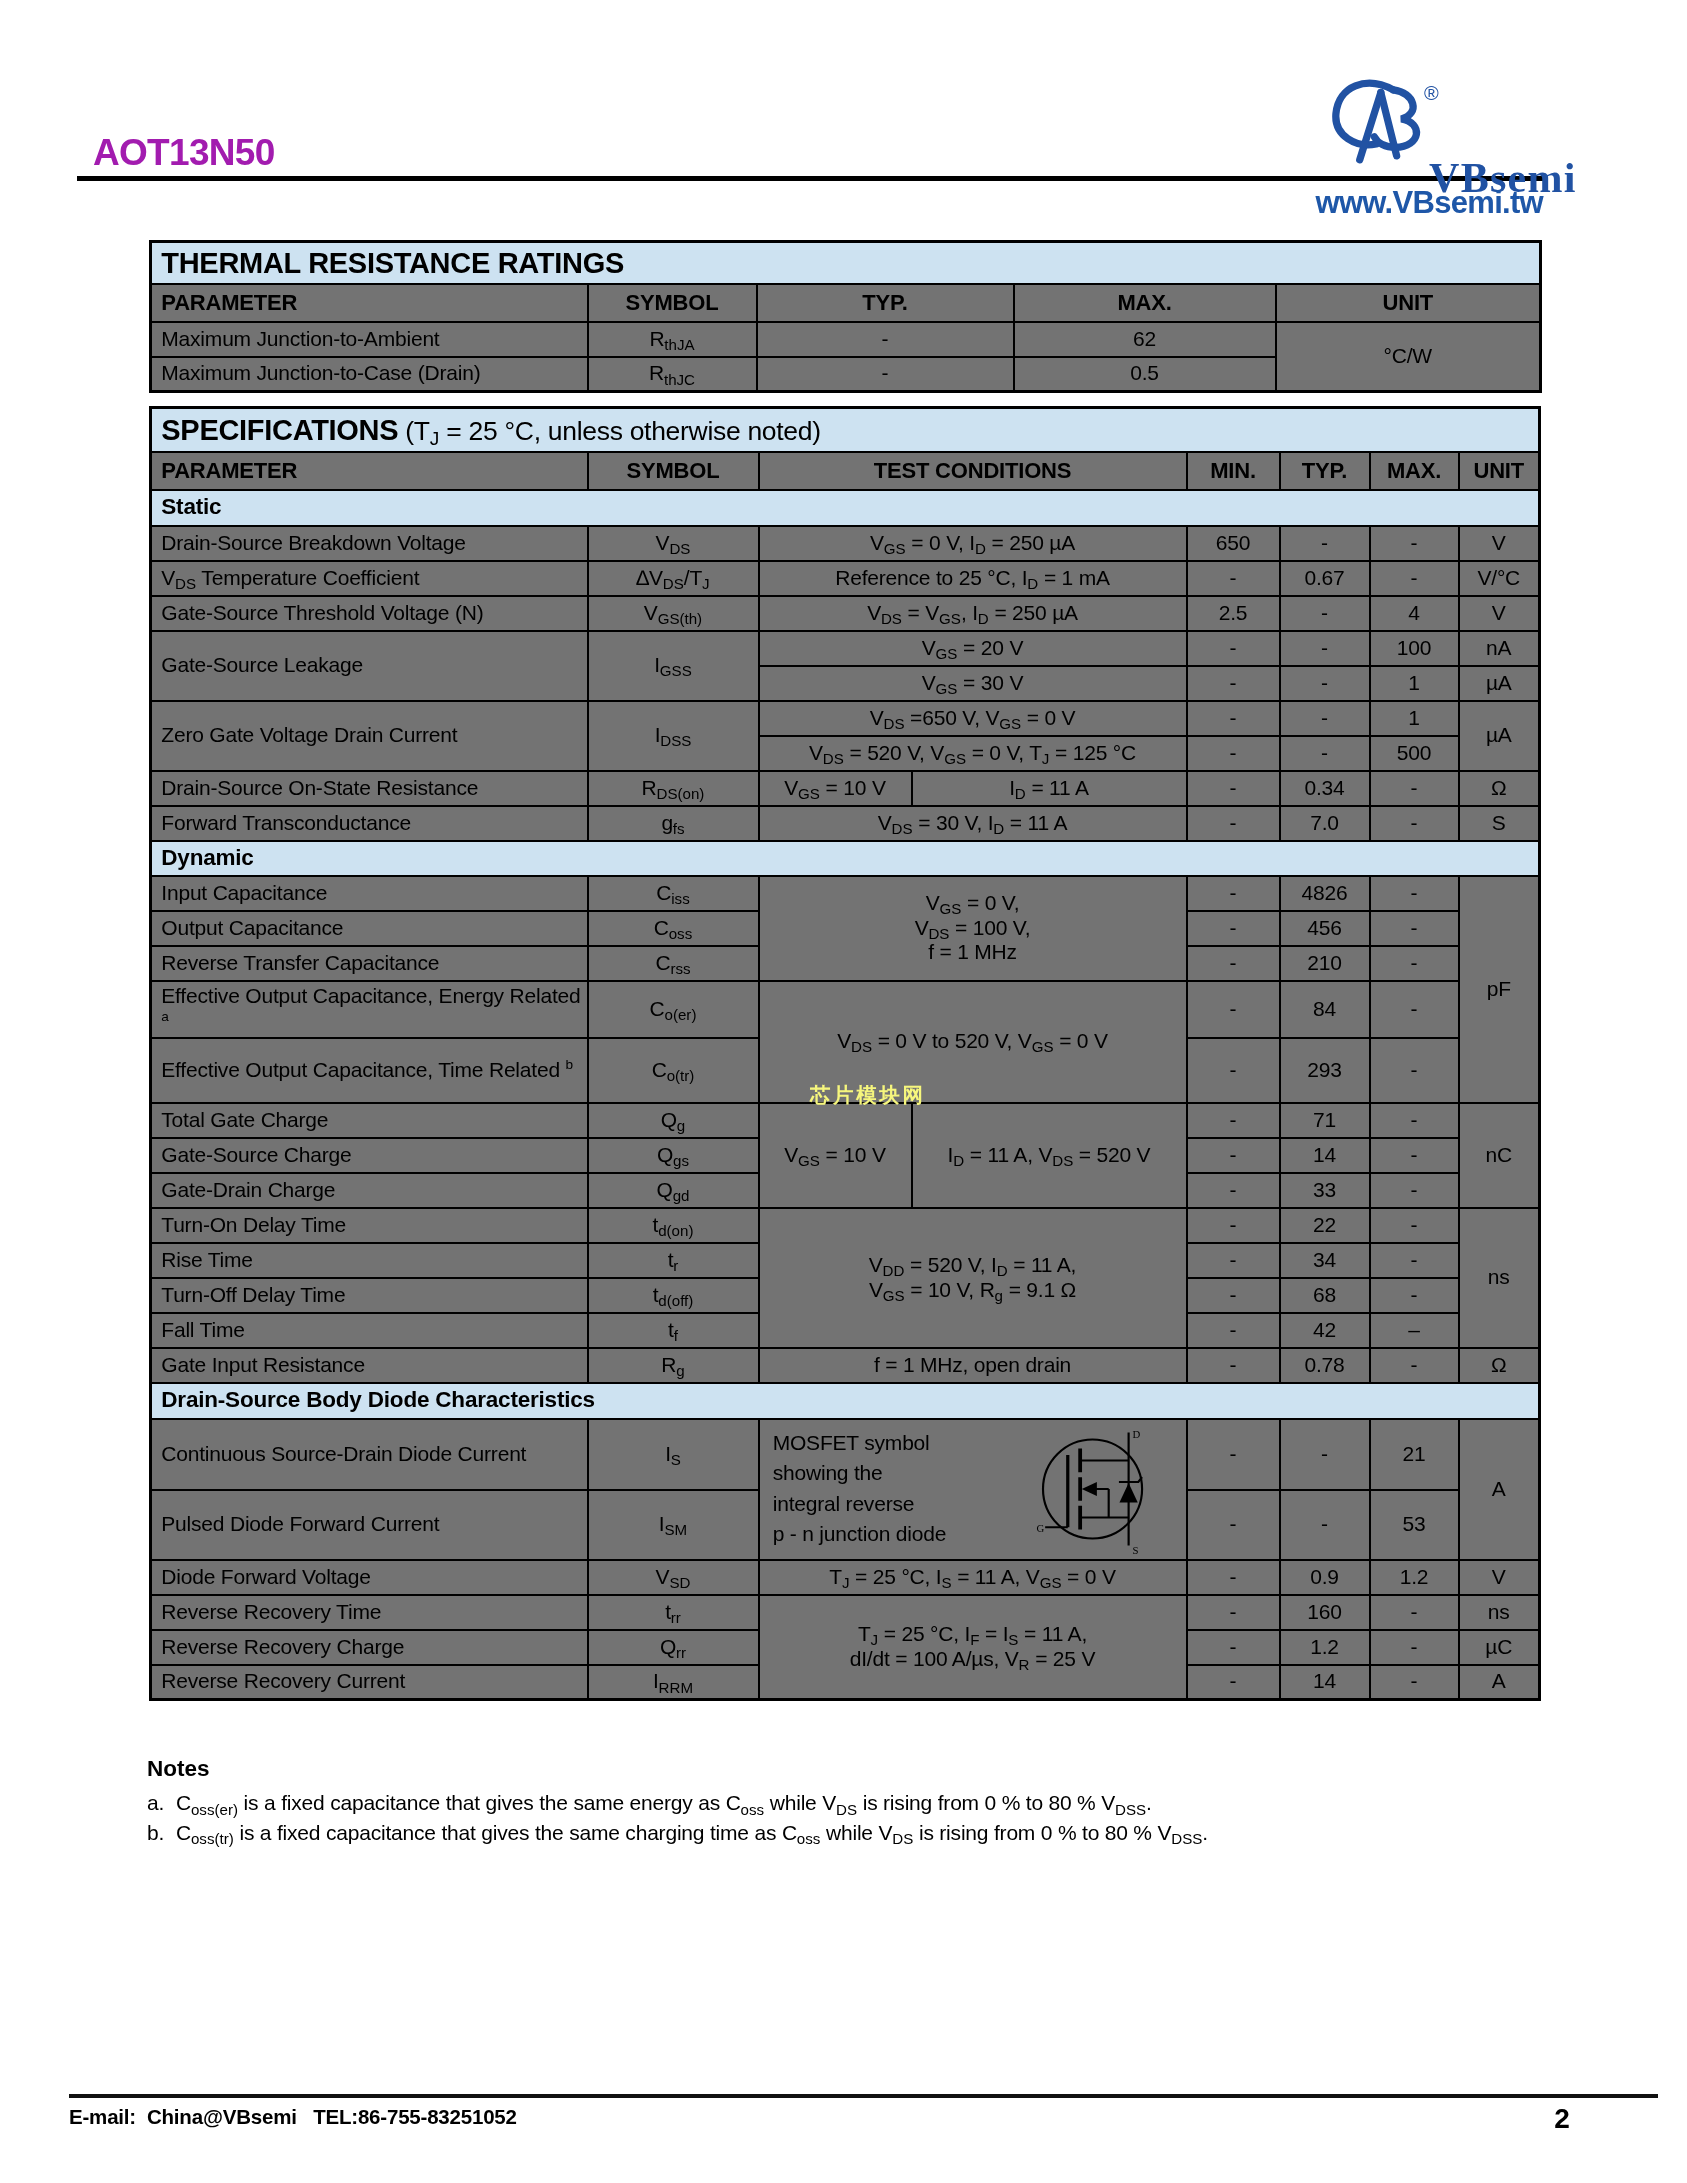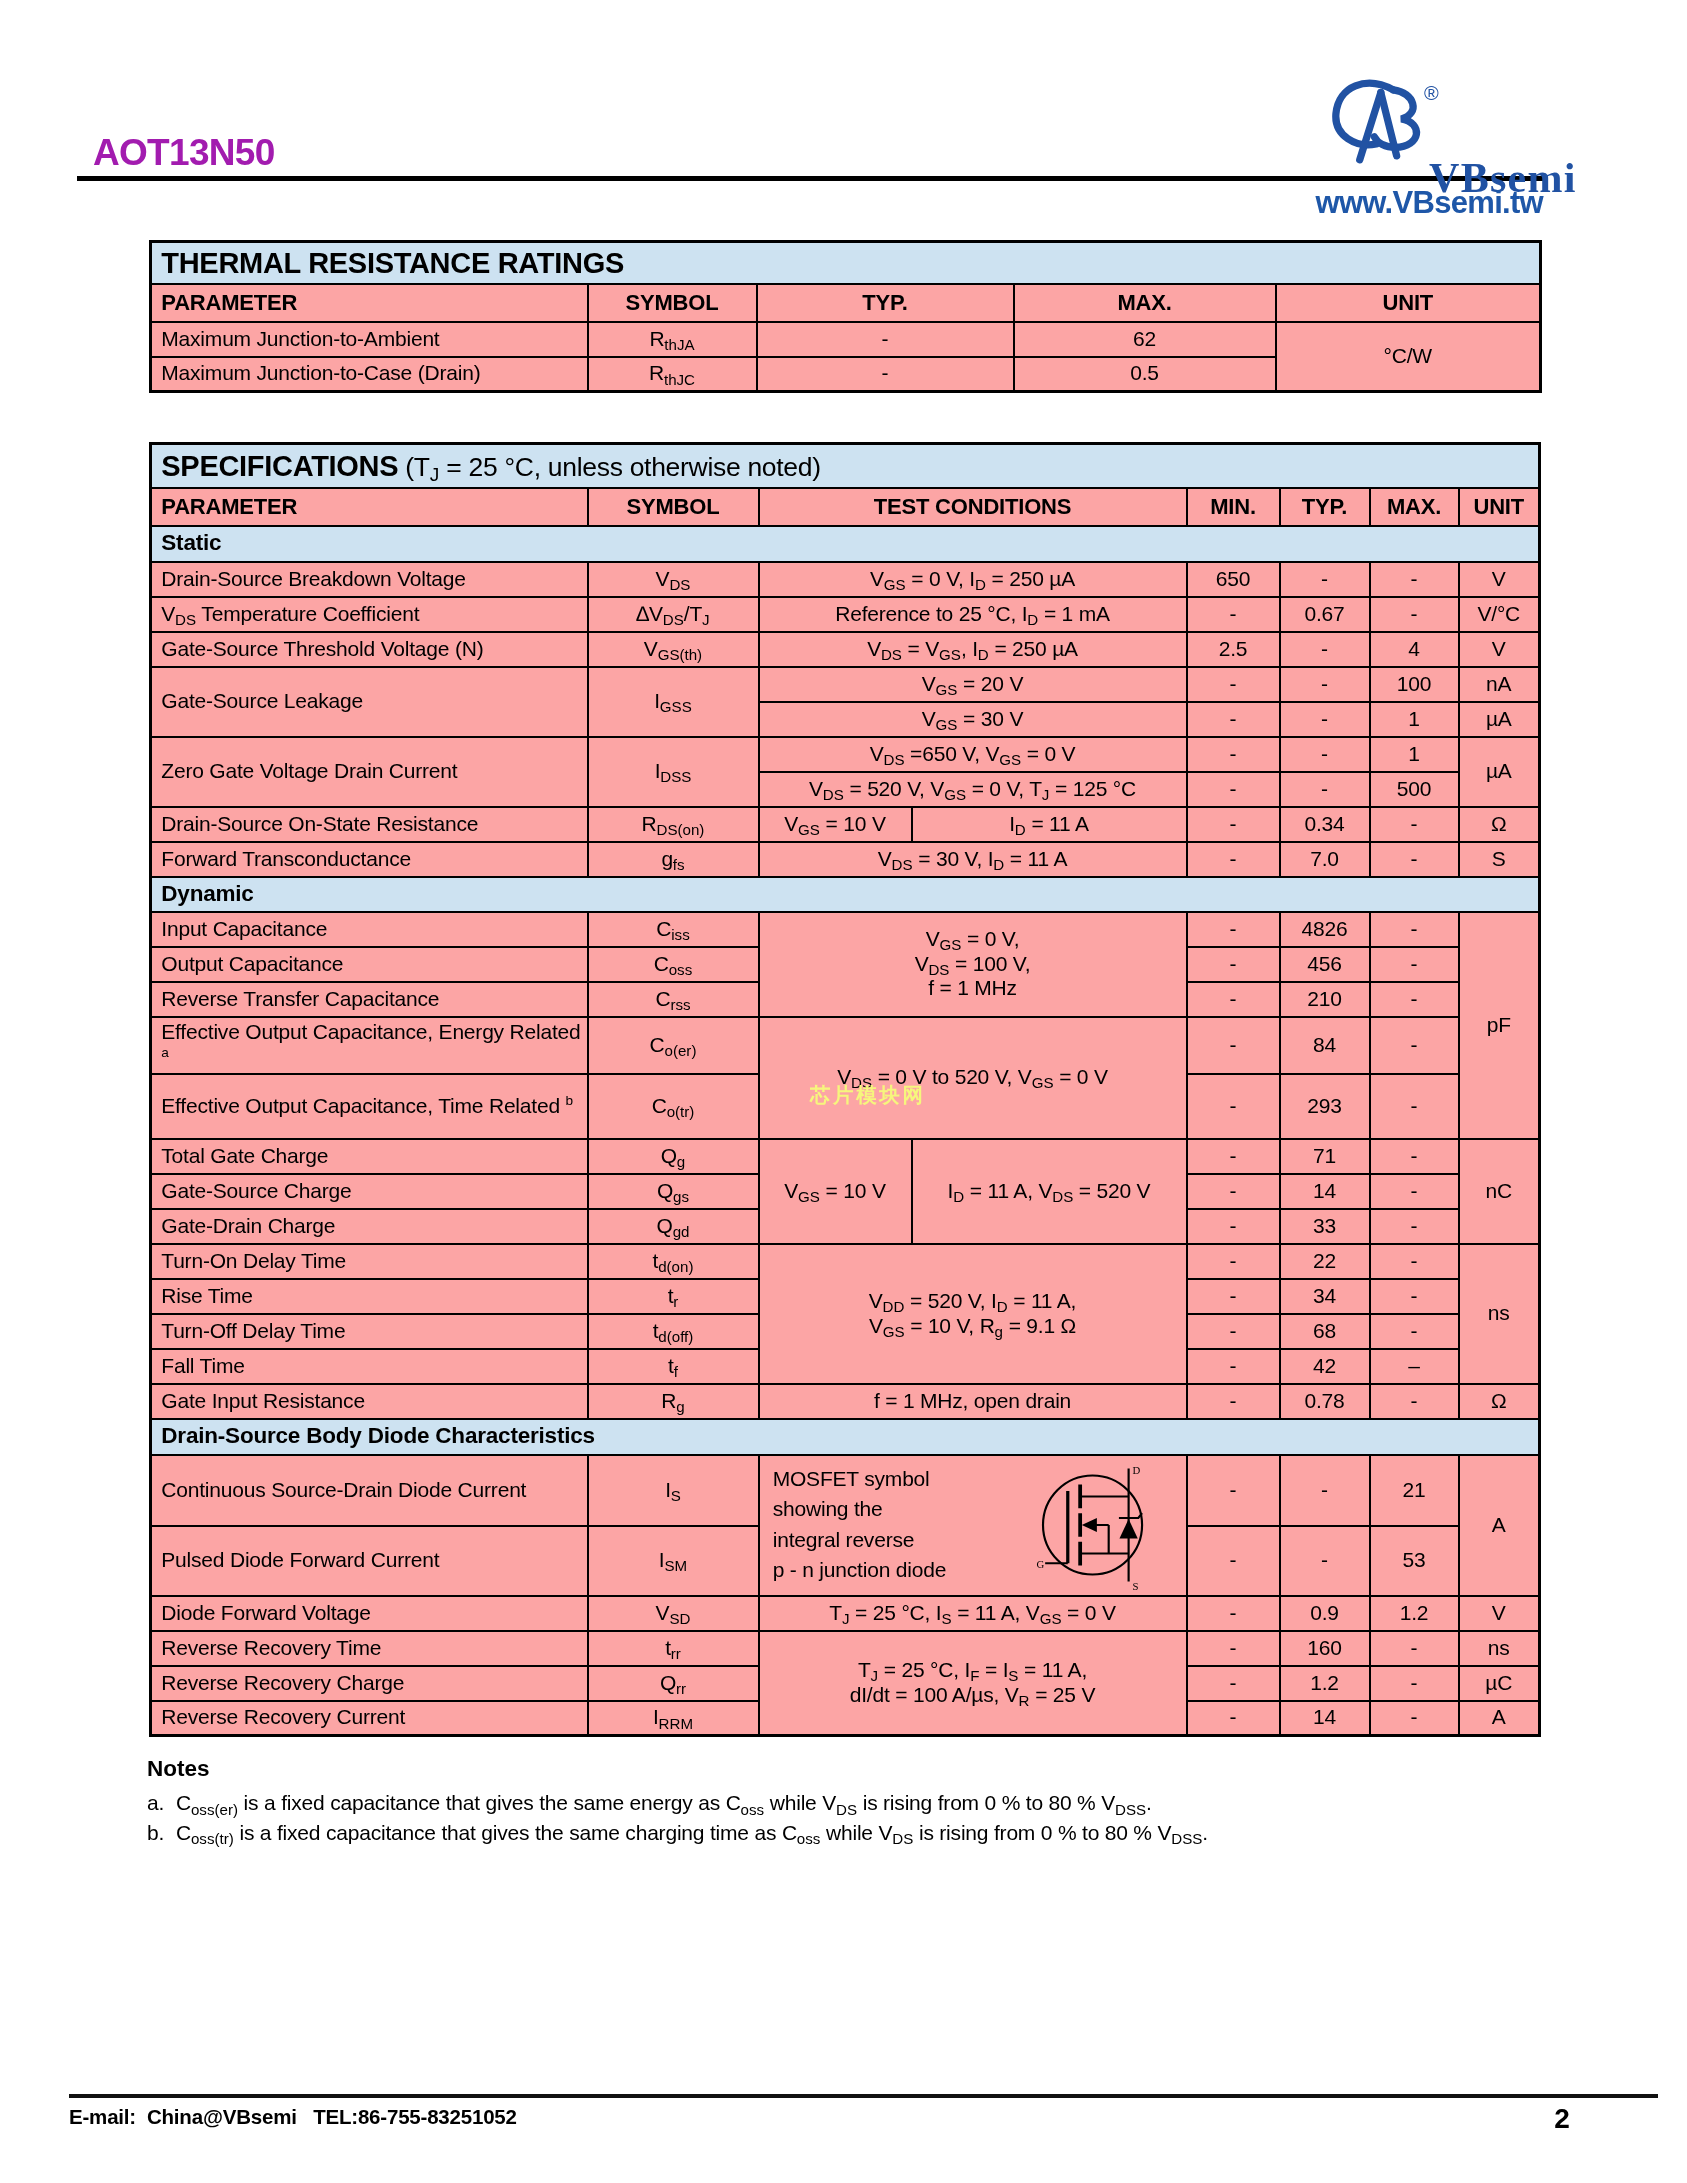--- a/index.html
+++ b/index.html
@@ -13,21 +13,21 @@
   .logo-wrap{position:absolute;left:1330px;top:78px;width:218px;height:99px;}
   .logo-mark{position:absolute;left:0;top:0;}
   .logo-reg{position:absolute;left:94px;top:4px;font-size:20px;color:#2152a3;}
   .logo-text{position:absolute;left:99px;top:52px;font-family:"Liberation Serif",serif;
              font-weight:bold;font-size:42px;color:#2152a3;letter-spacing:1.3px;margin-top:24px;}
   .website{position:absolute;left:1125px;top:185px;width:418px;text-align:right;
            font-size:31px;font-weight:bold;color:#1e57a8;letter-spacing:-0.7px;}
 
   
   table.sheet{border-collapse:collapse;table-layout:fixed;position:absolute;left:149px;
-              width:1389px;background:#fca5a5;border:3.3px solid #000;}
+              width:1389px;background:#737373;border:3.3px solid #000;}
   .sheet td,.sheet th{border:2px solid #000;font-size:21px;text-align:center;
               vertical-align:middle;padding:0;line-height:1.18;letter-spacing:-0.2px;}
   .sheet th{font-weight:bold;font-size:22px;}
   td.param,th.param{text-align:left;padding-left:9.3px;}
   tr.titlerow td{background:#cde2f1;text-align:left;padding-left:9.3px;font-weight:bold;
                  font-size:29px;letter-spacing:-0.3px;}
   tr.titlerow td .trest{font-weight:normal;font-size:26.5px;}
   tr.band td{background:#cde2f1;text-align:left;padding-left:9.3px;font-weight:bold;
              font-size:22.5px;}
   .h53{height:35px}.h54{height:36px}.h58{height:38px}.h64{height:42px}.h66{height:44px}
@@ -108,21 +108,21 @@
     </tr>
     <tr class="h53">
       <td class="param">Maximum Junction-to-Case (Drain)</td>
       <td>R<sub>thJC</sub></td>
       <td>-</td>
       <td>0.5</td>
     </tr>
   </tbody>
     </table>
 
-  <table class="sheet" style="top:442px;">
+  <table class="sheet" style="top:406px;">
     <colgroup>
         <col style="width:437px">
         <col style="width:171px">
         <col style="width:153px">
         <col style="width:275px">
         <col style="width:93px">
         <col style="width:90px">
         <col style="width:89px">
         <col style="width:81px">
       </colgroup>

